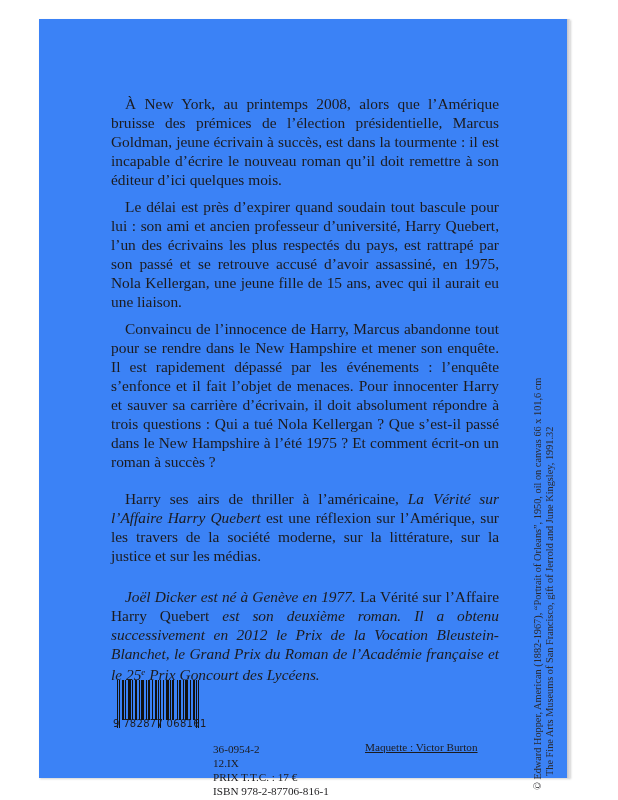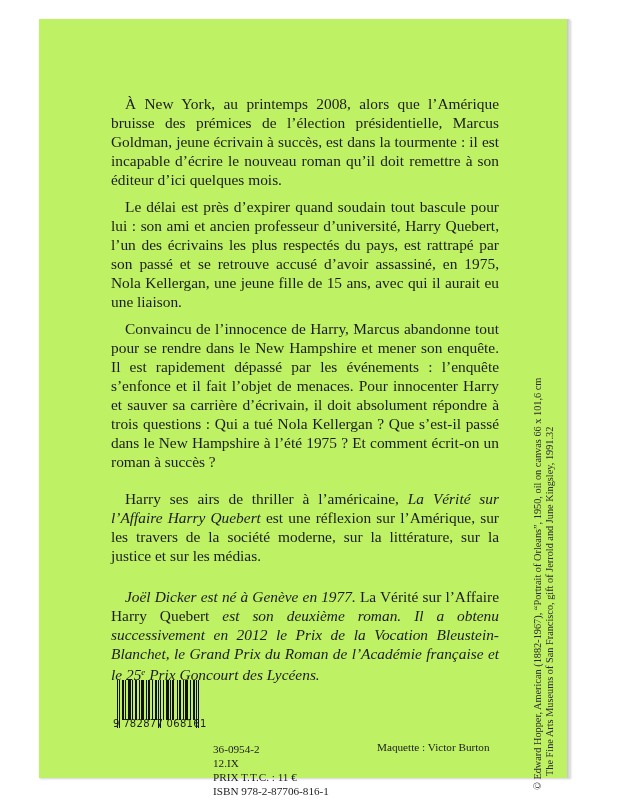--- a/index.html
+++ b/index.html
@@ -8,21 +8,21 @@
       background: #ffffff;
       position: relative;
       overflow: hidden;
       font-family: "Liberation Serif", "DejaVu Serif", serif;
       color: #1c1b1d;
     }
     .book {
       position: absolute;
       left: 39px; top: 19px;
       width: 531px; height: 759px;
-      background: #bef264;
+      background: #3b82f6;
       box-shadow: 1px 1px 2px rgba(0,0,0,0.18);
     }
     .book-edge {
       position: absolute;
       right: 0; top: 0; bottom: 0; width: 3px;
       background: linear-gradient(to right, #c4c3c8, #e4e3e7);
     }
     .blurb {
       position: absolute;
       left: 72px; top: 75px;
@@ -57,22 +57,23 @@
     }
     .codes {
       position: absolute;
       left: 174px; top: 681px;
       font-size: 11.2px;
       line-height: 14px;
       margin-top: 42px;
     }
     .maquette {
       position: absolute;
-      left: 338px; top: 722px;
+      left: 326px; top: 722px;
       font-size: 11.2px;
+      text-decoration: underline;
     }
     .credit {
       position: absolute;
       left: 532px; top: 790px;
       transform-origin: 0 0;
       transform: rotate(-90deg);
       width: 610px;
       font-size: 10.3px;
       line-height: 12px;
       white-space: nowrap;
@@ -122,21 +123,21 @@
       <div class="bar" style="width:2px;margin-right:1px"></div>
       <div class="bar long" style="width:1px;margin-right:1px"></div>
       <div class="bar long" style="width:1px;margin-right:0"></div>
     </div>
     <div class="digits">9 782877 068161</div>
   </div>
 
   <div class="codes">
     <div>36-0954-2</div>
     <div>12.IX</div>
-    <div>PRIX T.T.C. : 11 €</div>
+    <div>PRIX T.T.C. : 17 €</div>
     <div>ISBN 978-2-87706-816-1</div>
   </div>
 
   <div class="maquette">Maquette : Victor Burton</div>
 </div>
 
 <div class="credit">
   <div>© Edward Hopper, American (1882-1967), “Portrait of Orleans”, 1950, oil on canvas 66 x 101,6 cm</div>
   <div style="padding-left:14px">The Fine Arts Museums of San Francisco, gift of Jerrold and June Kingsley, 1991.32</div>
 </div>

